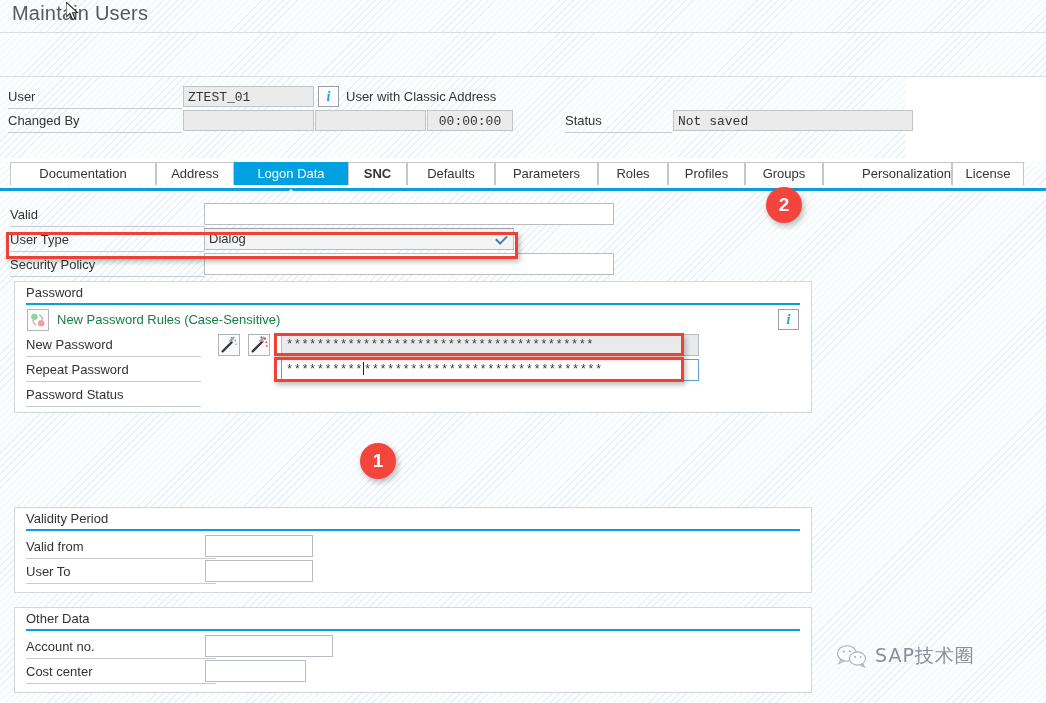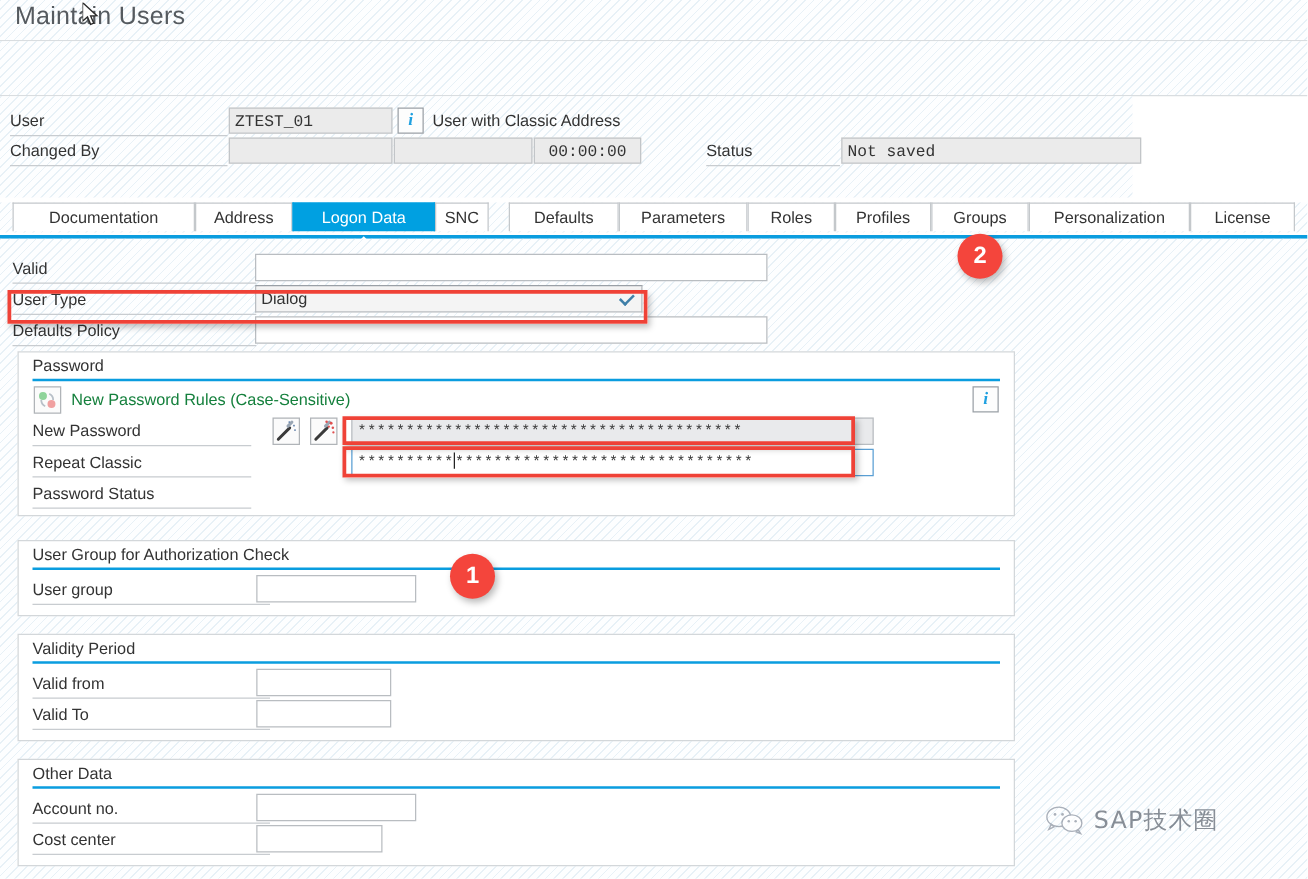--- a/index.html
+++ b/index.html
@@ -166,62 +166,62 @@
   <div class="hdr-field" style="left:427px;top:33px;width:86px;text-align:center;">00:00:00</div>
 
   <div class="hdr-label" style="left:565px;top:33px;width:107px;">Status</div>
   <div class="hdr-field" style="left:673px;top:33px;width:240px;">Not saved</div>
 </div>
 
 <div id="tabstrip" class="stripes">
   <div class="tab" style="left:10px;width:146px;">Documentation</div>
   <div class="tab" style="left:156px;width:78px;">Address</div>
   <div class="tab active" style="left:234px;width:114px;">Logon Data</div>
-  <div class="tab" style="left:348px;width:43px;">SNC</div>
+  <div class="tab" style="left:348px;width:59px;font-weight:bold;">SNC</div>
   <div class="tab" style="left:407px;width:88px;">Defaults</div>
   <div class="tab" style="left:495px;width:103px;">Parameters</div>
   <div class="tab" style="left:598px;width:70px;">Roles</div>
   <div class="tab" style="left:668px;width:77px;">Profiles</div>
   <div class="tab" style="left:745px;width:78px;">Groups</div>
-  <div class="tab" style="left:823px;width:129px;">Personalization</div>
-  <div class="tab" style="left:952px;width:84px;">License</div>
+  <div class="tab" style="left:823px;width:129px;text-align:right;">Personalization</div>
+  <div class="tab" style="left:952px;width:72px;">License</div>
 </div>
 <div id="tab-underline"></div>
 <div id="tab-caret" style="left:284px;"></div>
 
 <div id="content" class="stripes">
 
   <div class="f-label" style="left:10px;top:13px;width:195px;">Valid</div>
   <div class="f-input" style="left:204px;top:12px;width:410px;"></div>
 
   <div class="f-label" style="left:10px;top:38px;width:195px;">User Type</div>
   <div class="f-select" style="left:204px;top:37px;width:310px;">
     <span>Dialog</span>
     <span class="chev"></span>
   </div>
 
-  <div class="f-label" style="left:10px;top:63px;width:195px;">Defaults Policy</div>
+  <div class="f-label" style="left:10px;top:63px;width:195px;">Security Policy</div>
   <div class="f-input" style="left:204px;top:62px;width:410px;"></div>
 
   <div class="panel" style="left:14px;top:90px;width:798px;height:132px;">
     <div class="panel-title" style="left:11px;top:3px;">Password</div>
     <div class="panel-rule" style="left:11px;top:21px;width:774px;"></div>
 
     <svg class="sq-btn" style="left:12px;top:27px;" viewBox="0 0 22 22">
       <circle cx="7" cy="7.5" r="3.5" fill="#8fd49a"></circle>
       <circle cx="14.5" cy="14.5" r="3.5" fill="#f0a0a0"></circle>
       <path d="M12.5,5.5 A6,6 0 0 1 16,11" fill="none" stroke="#b8c0c8" stroke-width="1.6"></path>
       <path d="M9,16.5 A6,6 0 0 1 5.5,11" fill="none" stroke="#b8c0c8" stroke-width="1.6"></path>
     </svg>
     <div style="position:absolute;left:42px;top:30px;font-size:13px;color:#15803d;">New Password Rules (Case-Sensitive)</div>
 
     <div class="icon-info" style="left:763px;top:27px;">i</div>
 
     <div class="f-label" style="left:11px;top:52px;width:175px;">New Password</div>
-    <div class="f-label" style="left:11px;top:77px;width:175px;">Repeat Classic</div>
+    <div class="f-label" style="left:11px;top:77px;width:175px;">Repeat Password</div>
     <div class="f-label" style="left:11px;top:102px;width:175px;">Password Status</div>
 
     <svg class="sq-btn" style="left:203px;top:52px;" viewBox="0 0 22 22">
       <line x1="4" y1="18" x2="14" y2="8" stroke="#3a3a3a" stroke-width="2.6" stroke-linecap="round"></line>
       <line x1="12.5" y1="6.5" x2="16" y2="3" stroke="#9aa6b4" stroke-width="2.6" stroke-linecap="round"></line>
       <path d="M17,6 l1.6,0 M17.8,5.2 l0,1.6" stroke="#6f8bb0" stroke-width="1.2"></path>
       <path d="M13,3 l1.4,0 M13.7,2.3 l0,1.4" stroke="#6f8bb0" stroke-width="1.2"></path>
       <path d="M18,10 l1.4,0 M18.7,9.3 l0,1.4" stroke="#6f8bb0" stroke-width="1.2"></path>
     </svg>
     <svg class="sq-btn" style="left:233px;top:52px;" viewBox="0 0 22 22">
@@ -231,33 +231,27 @@
       <circle cx="13.5" cy="2.6" r="1.1" fill="#e05050"></circle>
       <circle cx="19" cy="8" r="1.1" fill="#e05050"></circle>
       <circle cx="15.5" cy="7" r="1" fill="#e05050"></circle>
       <circle cx="19.5" cy="12" r="1" fill="#e05050"></circle>
     </svg>
 
     <div class="pw-input pw-a" style="left:266px;top:52px;width:418px;">****************************************</div>
     <div class="pw-input pw-b" style="left:266px;top:77px;width:418px;"><span>**********</span><span class="caret"></span><span>*******************************</span></div>
   </div>
 
-  <div class="panel" style="left:14px;top:241px;width:798px;height:61px;">
-    <div class="panel-title" style="left:11px;top:3px;">User Group for Authorization Check</div>
-    <div class="panel-rule" style="left:11px;top:21px;width:774px;"></div>
-    <div class="f-label" style="left:11px;top:28px;width:190px;">User group</div>
-    <div class="f-input" style="left:190px;top:27px;width:128px;"></div>
-  </div>
 
   <div class="panel" style="left:14px;top:316px;width:798px;height:86px;">
     <div class="panel-title" style="left:11px;top:3px;">Validity Period</div>
     <div class="panel-rule" style="left:11px;top:21px;width:774px;"></div>
     <div class="f-label" style="left:11px;top:28px;width:190px;">Valid from</div>
     <div class="f-input" style="left:190px;top:27px;width:108px;"></div>
-    <div class="f-label" style="left:11px;top:53px;width:190px;">Valid To</div>
+    <div class="f-label" style="left:11px;top:53px;width:190px;">User To</div>
     <div class="f-input" style="left:190px;top:52px;width:108px;"></div>
   </div>
 
   <div class="panel" style="left:14px;top:416px;width:798px;height:86px;">
     <div class="panel-title" style="left:11px;top:3px;">Other Data</div>
     <div class="panel-rule" style="left:11px;top:21px;width:774px;"></div>
     <div class="f-label" style="left:11px;top:28px;width:190px;">Account no.</div>
     <div class="f-input" style="left:190px;top:27px;width:128px;"></div>
     <div class="f-label" style="left:11px;top:53px;width:190px;">Cost center</div>
     <div class="f-input" style="left:190px;top:52px;width:101px;"></div>

